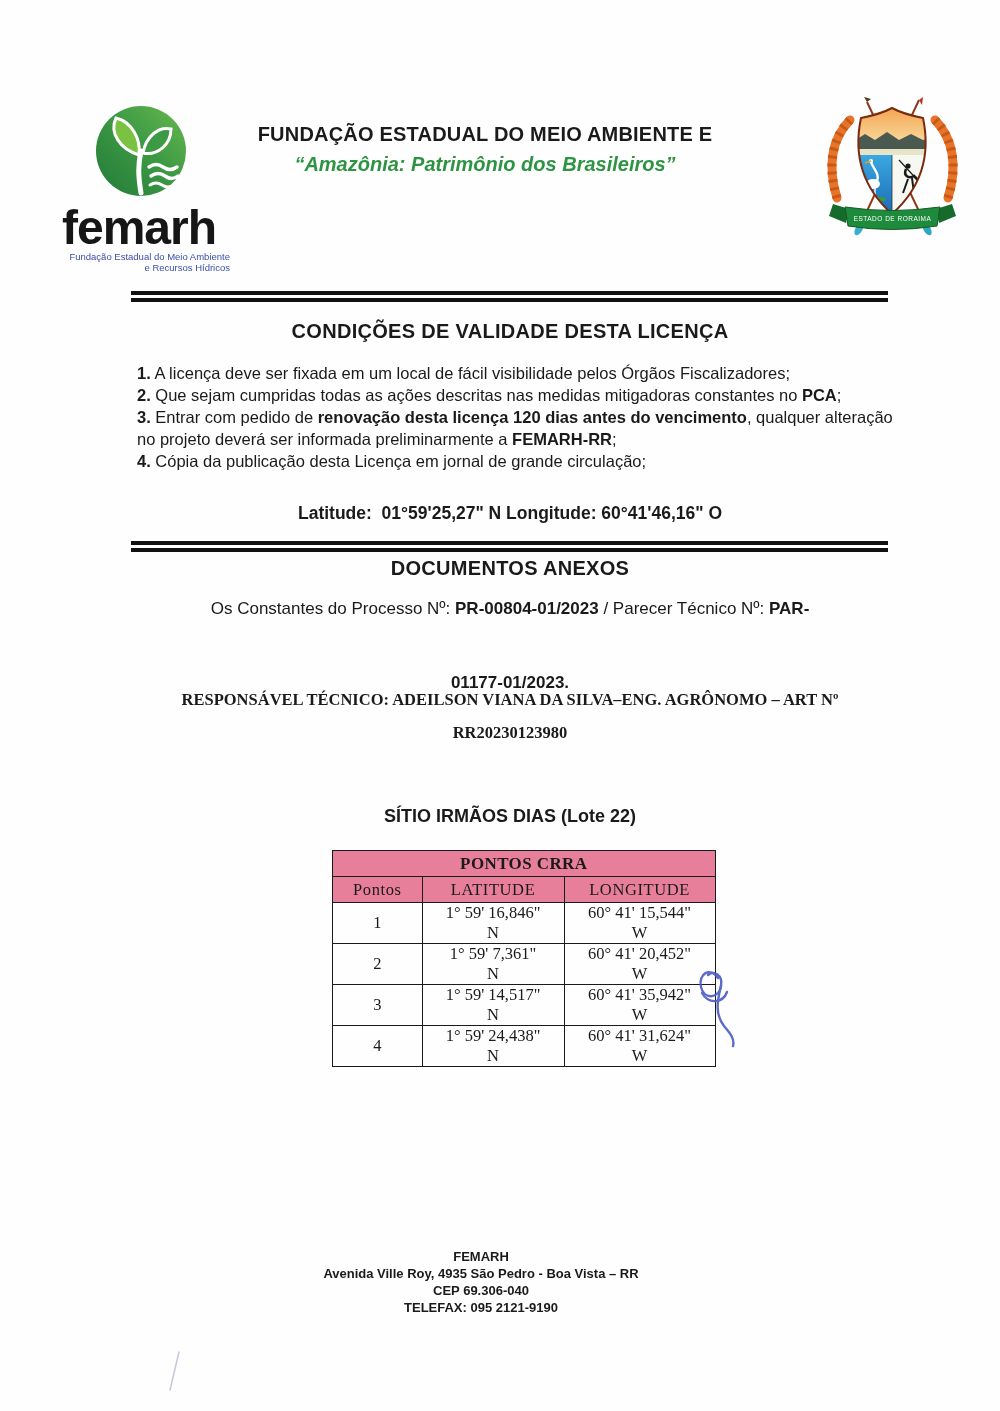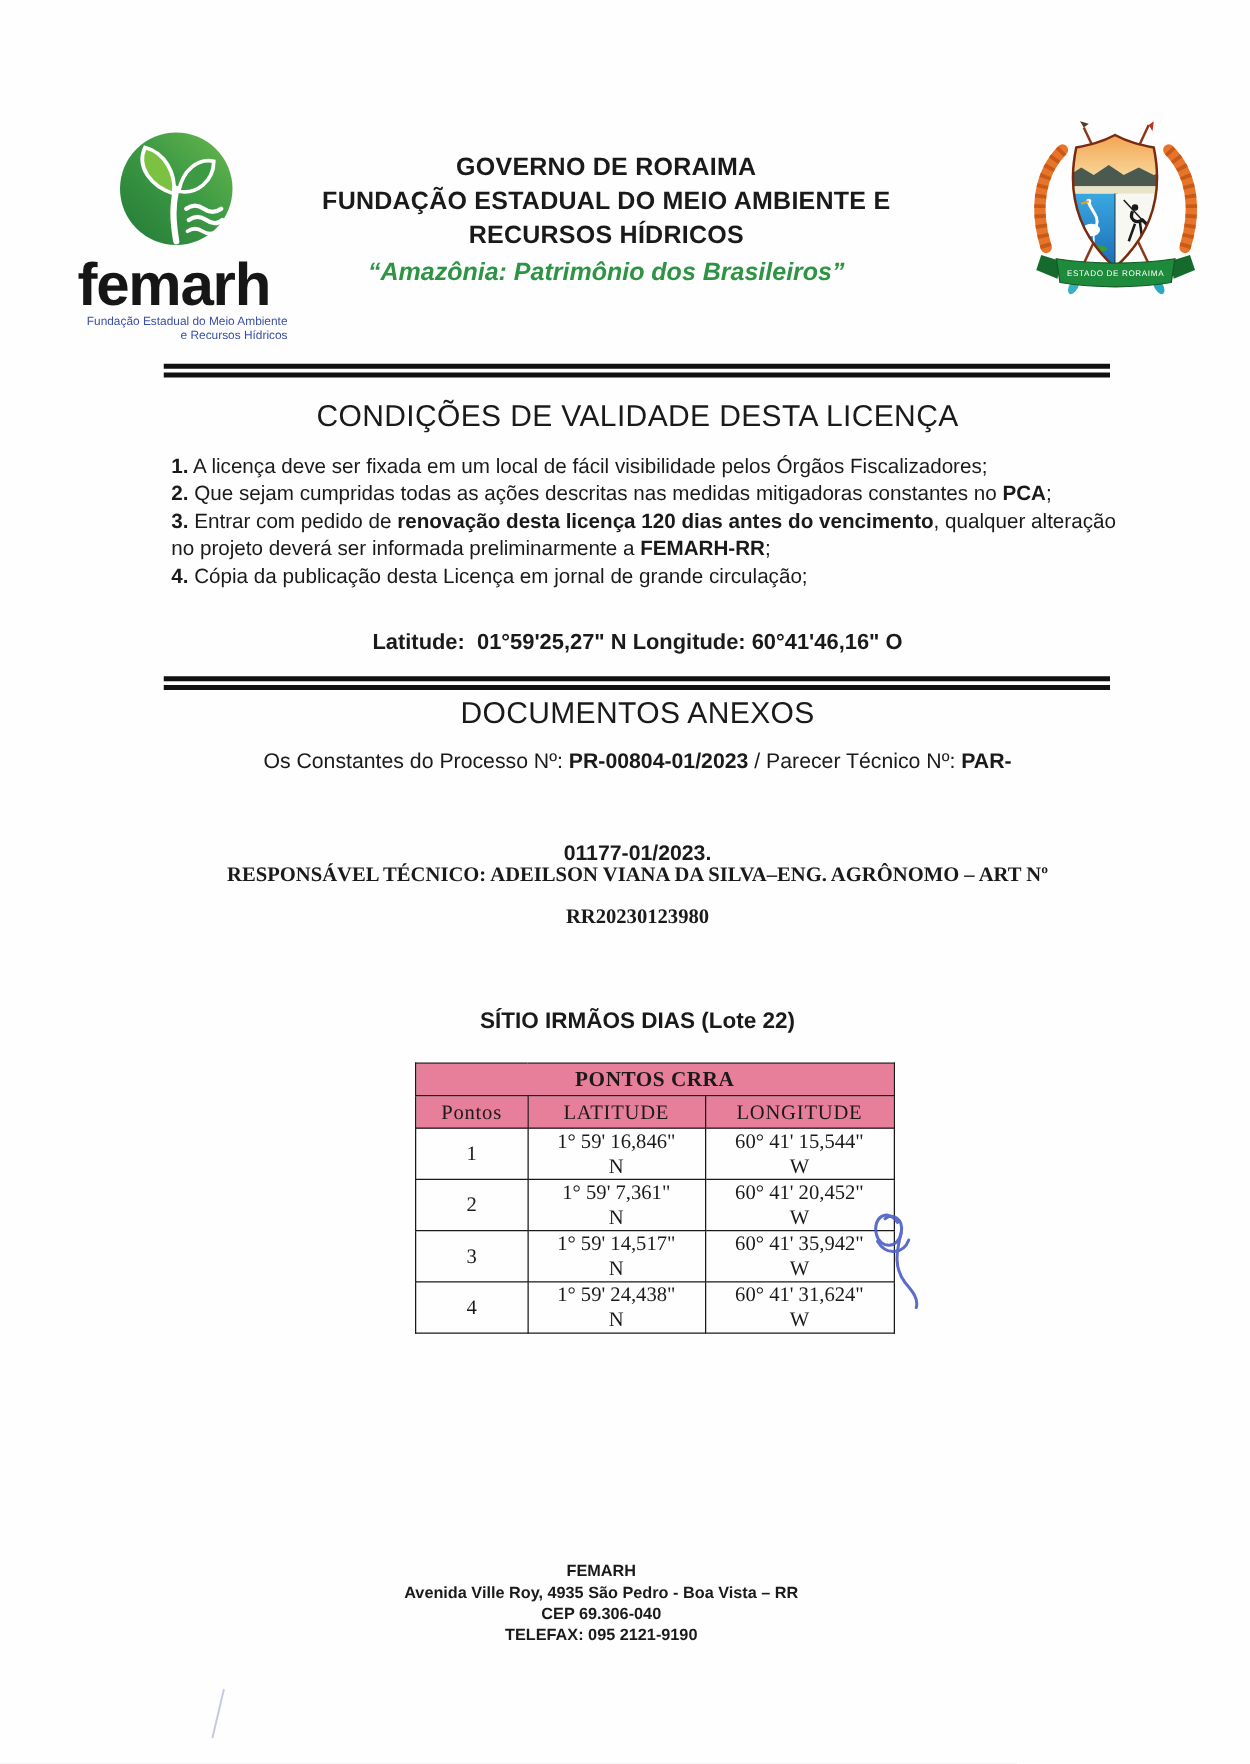--- a/index.html
+++ b/index.html
@@ -29,21 +29,21 @@
   .motto { font-size: 20px; font-weight: 700; font-style: italic; color: #2e9444; line-height: 27px; margin-top: 3px; }
   .crest { position: absolute; left: 815px; top: 96px; width: 155px; height: 142px; }
   
   .rule { position: absolute; left: 131px; width: 757px; height: 11px; }
   .rule .bar { height: 4px; background: #111; }
   .rule .gap { height: 3px; }
   .rule-1 { top: 291px; }
   .rule-2 { top: 541px; }
   
   .center-wrap { position: absolute; left: 20px; width: 980px; text-align: center; }
-  .sec-title { font-size: 24px; font-weight: 400; letter-spacing: 0.3px; }
+  .sec-title { font-size: 20px; font-weight: 700; letter-spacing: 0.3px; }
   .cond-title { top: 320px; }
   .list { position: absolute; left: 137px; top: 362px; width: 762px; font-size: 16.5px; line-height: 22px; }
   .coords { top: 503px; font-size: 17.5px; font-weight: 700; white-space: pre-wrap; }
   .docs-title { top: 557px; }
   .doc-line { font-size: 17px; }
   .doc-line-1 { top: 599px; }
   .doc-line-2 { top: 673px; }
   .resp { font-family: "Liberation Serif", serif; font-weight: 700; font-size: 16.5px; }
   .resp-1 { top: 690px; }
   .resp-2 { top: 723px; }
@@ -96,23 +96,21 @@
       <path d="M104,82 q6,-4 12,0 q6,4 12,0" stroke="#ffffff" stroke-width="3" fill="none" stroke-linecap="round"></path>
     </svg>
     <div class="logo-word">femarh</div>
     <div class="logo-sub">
       <div>Fundação Estadual do Meio Ambiente</div>
       <div>e Recursos Hídricos</div>
     </div>
   </div>
 
   <div class="org-block">
-    <div class="org-line">GOVERNO DE RORAIMA</div>
     <div class="org-line">FUNDAÇÃO ESTADUAL DO MEIO AMBIENTE E</div>
-    <div class="org-line">RECURSOS HÍDRICOS</div>
     <div class="motto">“Amazônia: Patrimônio dos Brasileiros”</div>
   </div>
 
   <div class="crest">
     <svg width="155" height="142" viewBox="0 0 155 142">
       <defs>
         <linearGradient id="sky" x1="0" y1="0" x2="0" y2="1">
           <stop offset="0" stop-color="#f2a24e"></stop>
             <stop offset="1" stop-color="#fbe9b4"></stop>
         </linearGradient>

